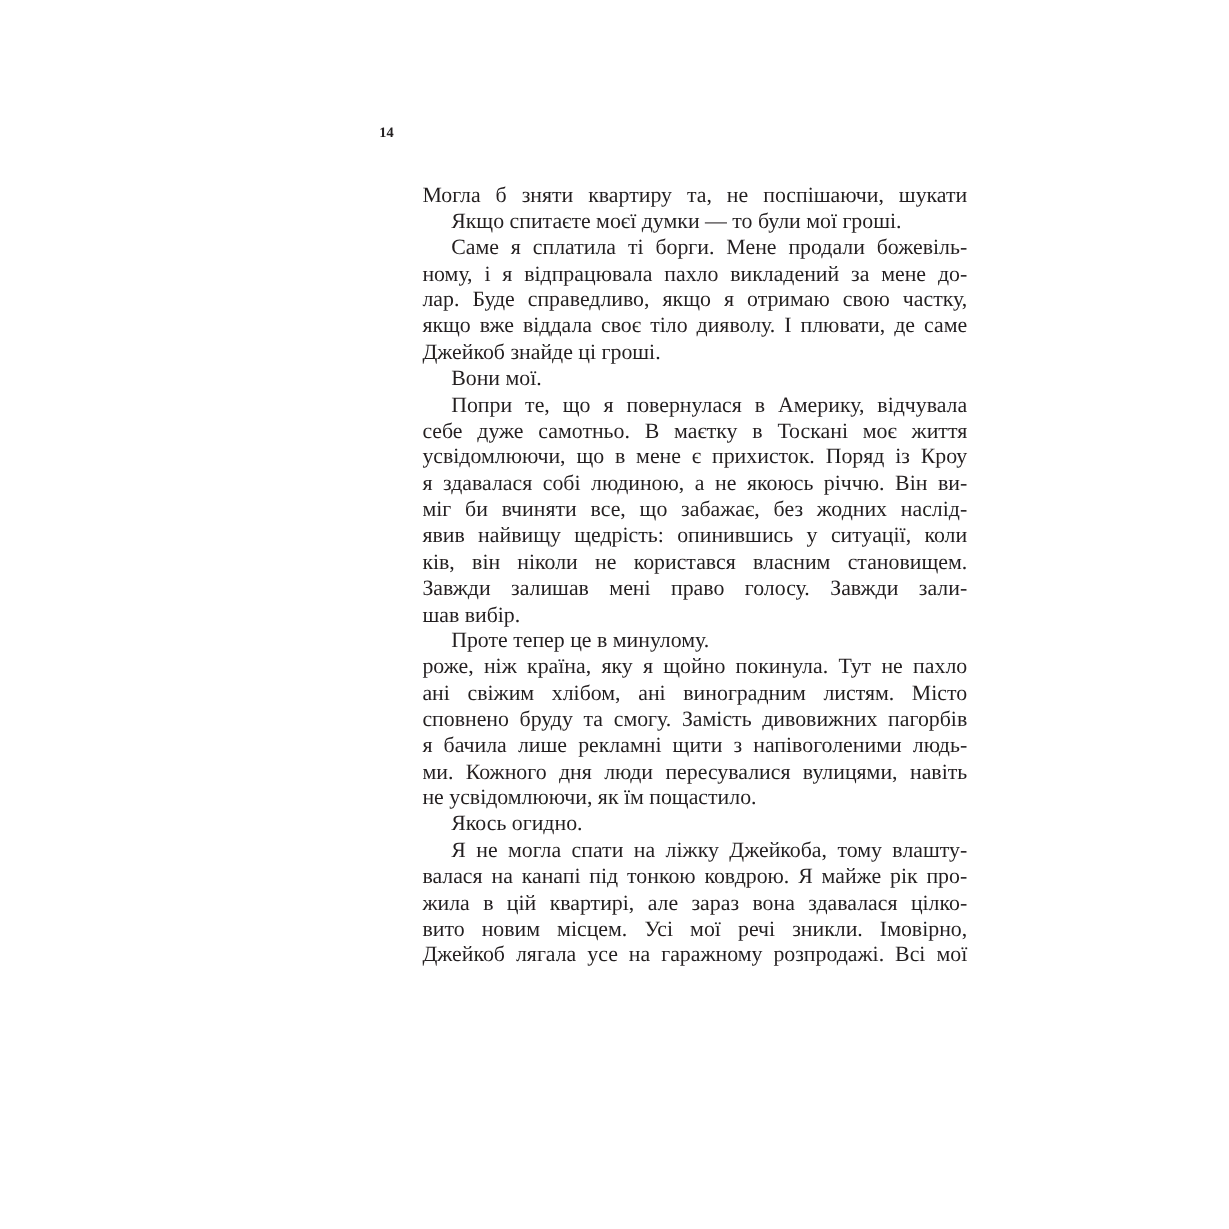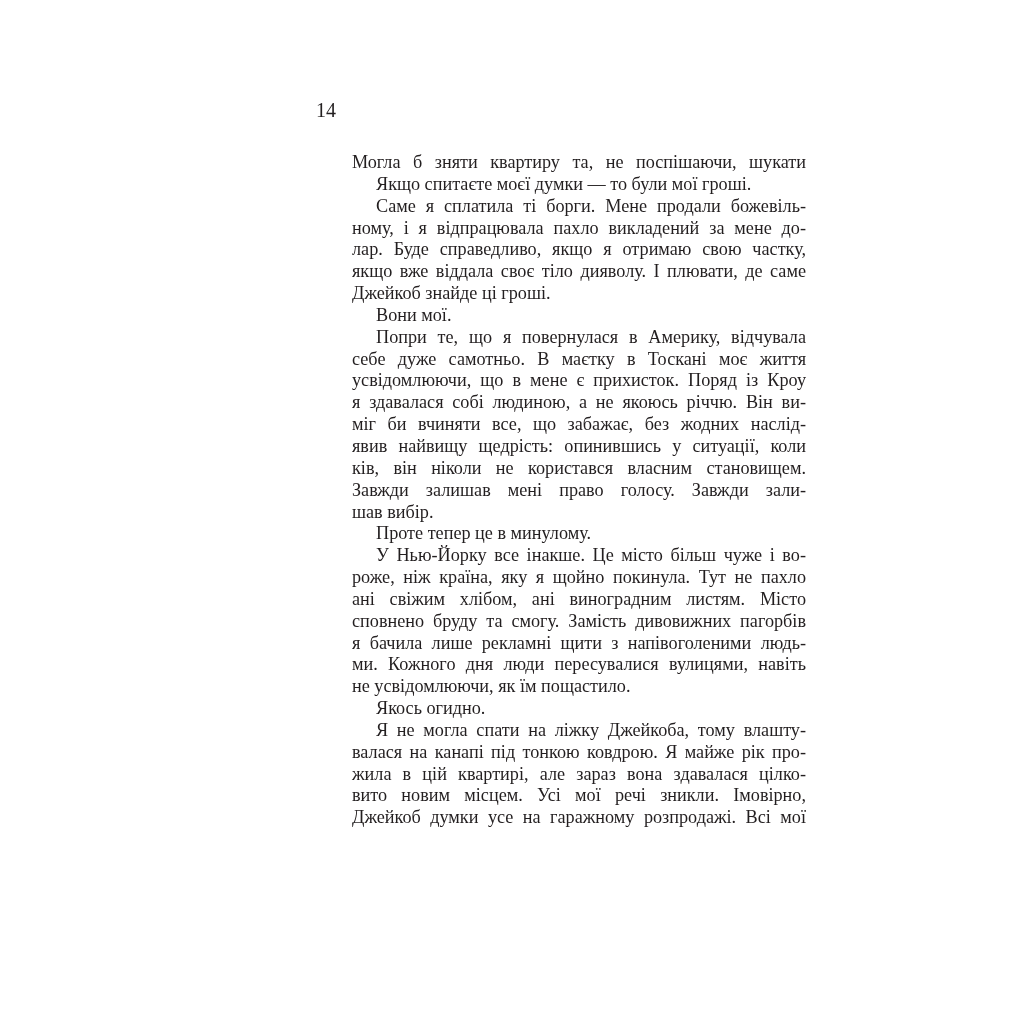--- a/index.html
+++ b/index.html
@@ -12,22 +12,23 @@
     height: 1024px;
     position: relative;
     overflow: hidden;
     font-family: "Liberation Serif", "DejaVu Serif", serif;
     color: #231f20;
   }
   .page-number {
     position: absolute;
     left: 316px;
     top: 100px;
-    font-size: 20px;
+    font-size: 12px;
     line-height: 20px;
+    font-weight: bold;
   }
   .text-block {
     position: absolute;
     left: 316px;
     top: 152px;
     width: 454px;
     margin-left: 36px;
   }
   .line {
     display: block;
@@ -62,26 +63,25 @@
     <span class="line indent">Попри те, що я повернулася в Америку, відчувала</span>
     <span class="line">себе дуже самотньо. В маєтку в Тоскані моє життя</span>
     <span class="line">усвідомлюючи, що в мене є прихисток. Поряд із Кроу</span>
     <span class="line">я здавалася собі людиною, а не якоюсь річчю. Він ви-</span>
     <span class="line">міг би вчиняти все, що забажає, без жодних наслід-</span>
     <span class="line">явив найвищу щедрість: опинившись у ситуації, коли</span>
     <span class="line">ків, він ніколи не користався власним становищем.</span>
     <span class="line">Завжди залишав мені право голосу. Завжди зали-</span>
     <span class="line last">шав вибір.</span>
     <span class="line indent last">Проте тепер це в минулому.</span>
-    <span class="line indent">У Нью-Йорку все інакше. Це місто більш чуже і во-</span>
     <span class="line">роже, ніж країна, яку я щойно покинула. Тут не пахло</span>
     <span class="line">ані свіжим хлібом, ані виноградним листям. Місто</span>
     <span class="line">сповнено бруду та смогу. Замість дивовижних пагорбів</span>
     <span class="line">я бачила лише рекламні щити з напівоголеними людь-</span>
     <span class="line">ми. Кожного дня люди пересувалися вулицями, навіть</span>
     <span class="line last">не усвідомлюючи, як їм пощастило.</span>
     <span class="line indent last">Якось огидно.</span>
     <span class="line indent">Я не могла спати на ліжку Джейкоба, тому влашту-</span>
     <span class="line">валася на канапі під тонкою ковдрою. Я майже рік про-</span>
     <span class="line">жила в цій квартирі, але зараз вона здавалася цілко-</span>
     <span class="line">вито новим місцем. Усі мої речі зникли. Імовірно,</span>
-    <span class="line">Джейкоб думки усе на гаражному розпродажі. Всі мої</span>
+    <span class="line">Джейкоб лягала усе на гаражному розпродажі. Всі мої</span>
   </div>
 
 </body></html>

